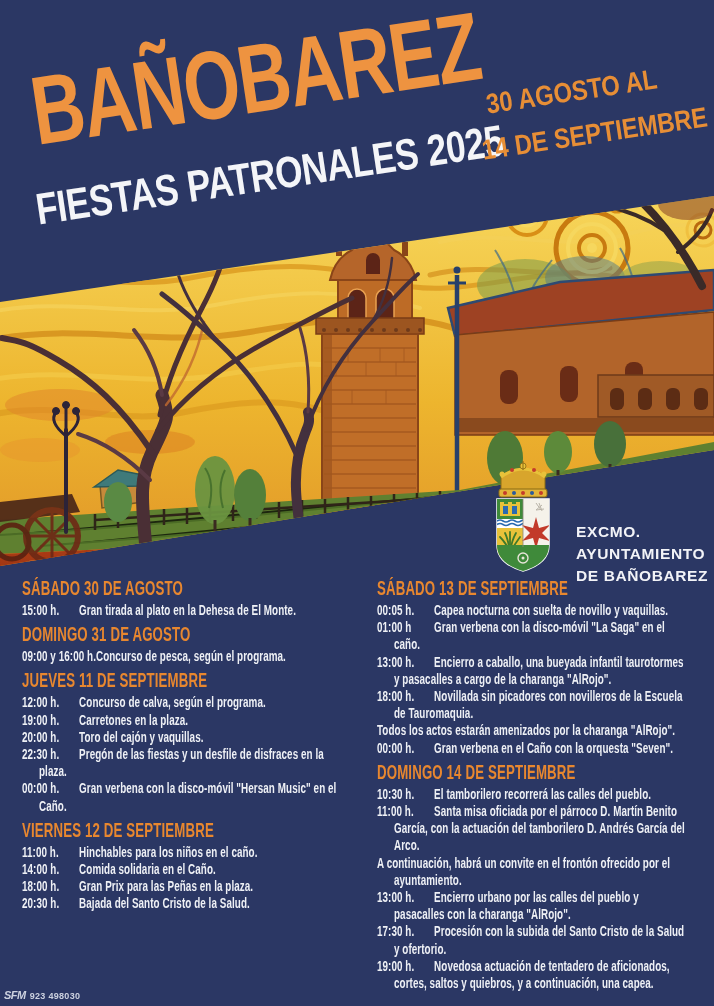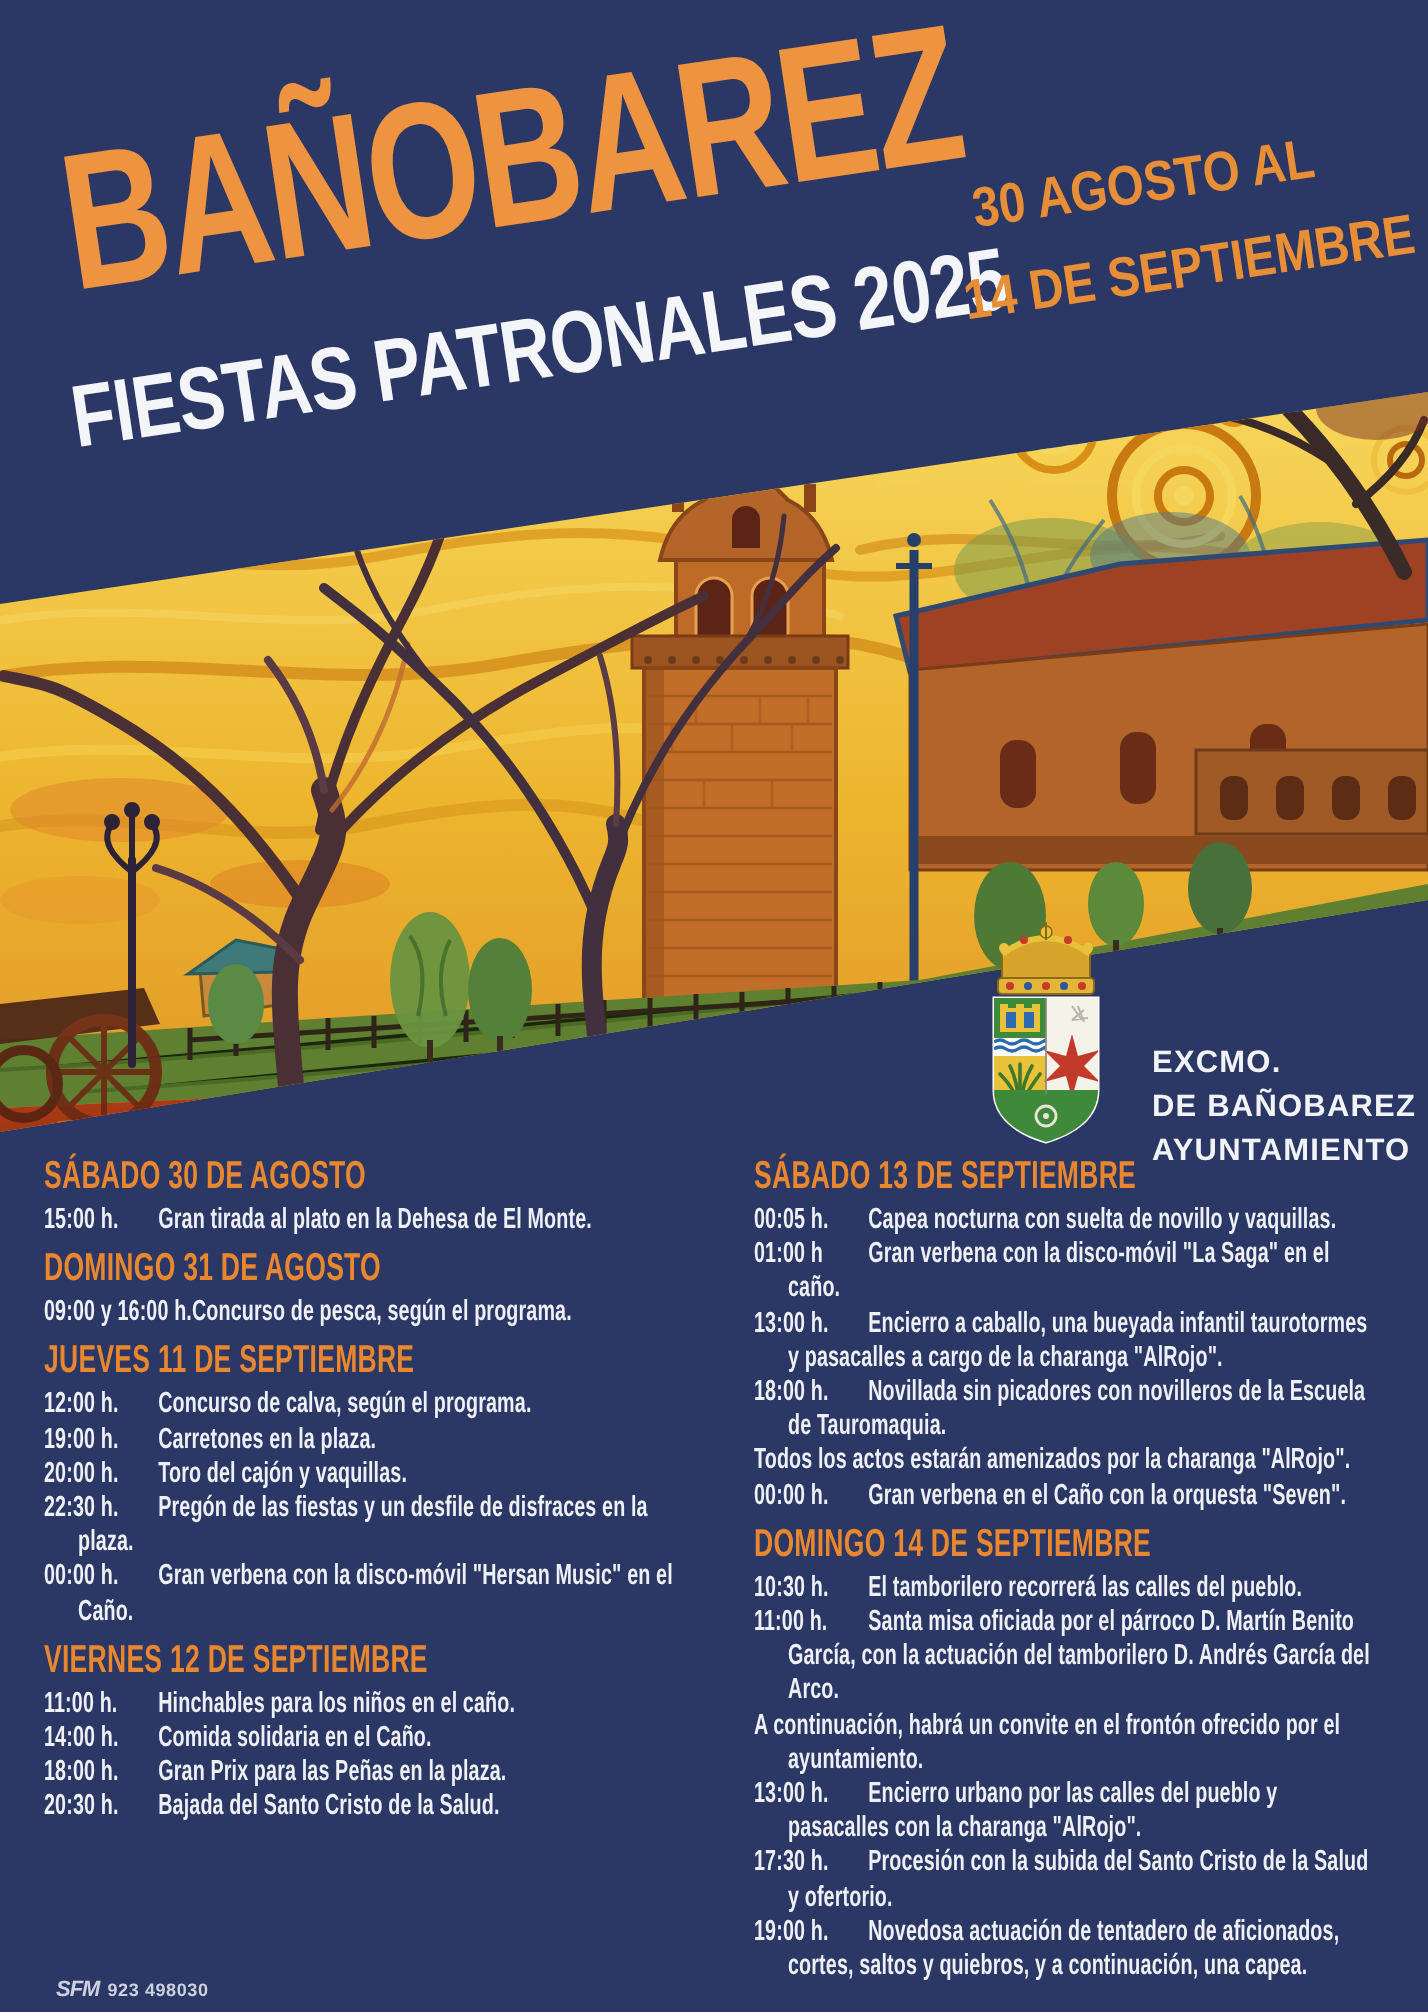--- a/index.html
+++ b/index.html
@@ -48,21 +48,21 @@
     color:#e8872f;font-weight:bold;font-size:19.5px;line-height:21px;
     margin:5px 0 3px 0;letter-spacing:0.2px;
   }
   .col-inner .day:first-child{margin-top:0;}
   .ev,.note{
     color:#eef0f5;font-weight:bold;font-size:14.5px;line-height:17.2px;
     margin:0;padding-left:25px;text-indent:-25px;letter-spacing:0.1px;
   }
   .ev .time{display:inline-block;min-width:84px;text-indent:0;}
   
-  .footer{position:absolute;left:28px;top:986px;color:#cdd2e0;line-height:1;}
+  .footer{position:absolute;left:4px;top:986px;color:#cdd2e0;line-height:1;}
   .footer .brand{font-weight:bold;font-size:11px;font-style:italic;letter-spacing:-0.5px;margin-right:4px;}
   .footer .phone{font-size:9px;font-weight:bold;letter-spacing:0.3px;}
 </style>
 </head>
 <body>
 
 <div class="poster">
 
   <div class="paint-wrap">
     <svg viewBox="0 0 714 385" preserveAspectRatio="none">
@@ -350,22 +350,22 @@
         <path d="M49,56 L52,67 L63,64 L55,72 L63,80 L52,77 L49,88 L46,77 L35,80 L43,72 L35,64 L46,67 Z" fill="#c23a2a"></path>
         <path d="M0,84 L72,84 L72,112 L0,112 Z" fill="#3f8a3a"></path>
         <circle cx="36" cy="97" r="5" fill="none" stroke="#e8e4d8" stroke-width="1.4"></circle>
         <circle cx="36" cy="97" r="1.5" fill="#e8e4d8"></circle>
         <line x1="36" y1="38" x2="36" y2="86" stroke="#8a857a" stroke-width="0.8"></line>
       </g>
     </svg>
   </div>
   <div class="org">
     <div>EXCMO.</div>
+    <div>AYUNTAMIENTO</div>
     <div>DE BAÑOBAREZ</div>
-    <div>AYUNTAMIENTO</div>
   </div>
 
   <div class="col col-left">
     <div class="col-inner" id="col-left-inner">
         <div class="day">SÁBADO 30 DE AGOSTO</div>
         <p class="ev"><span class="time">15:00 h.</span><span>Gran tirada al plato en la Dehesa de El Monte.</span></p>
         <div class="day">DOMINGO 31 DE AGOSTO</div>
         <p class="ev"><span class="time">09:00 y 16:00 h.</span><span>Concurso de pesca, según el programa.</span></p>
         <div class="day">JUEVES 11 DE SEPTIEMBRE</div>
         <p class="ev"><span class="time">12:00 h.</span><span>Concurso de calva, según el programa.</span></p>

